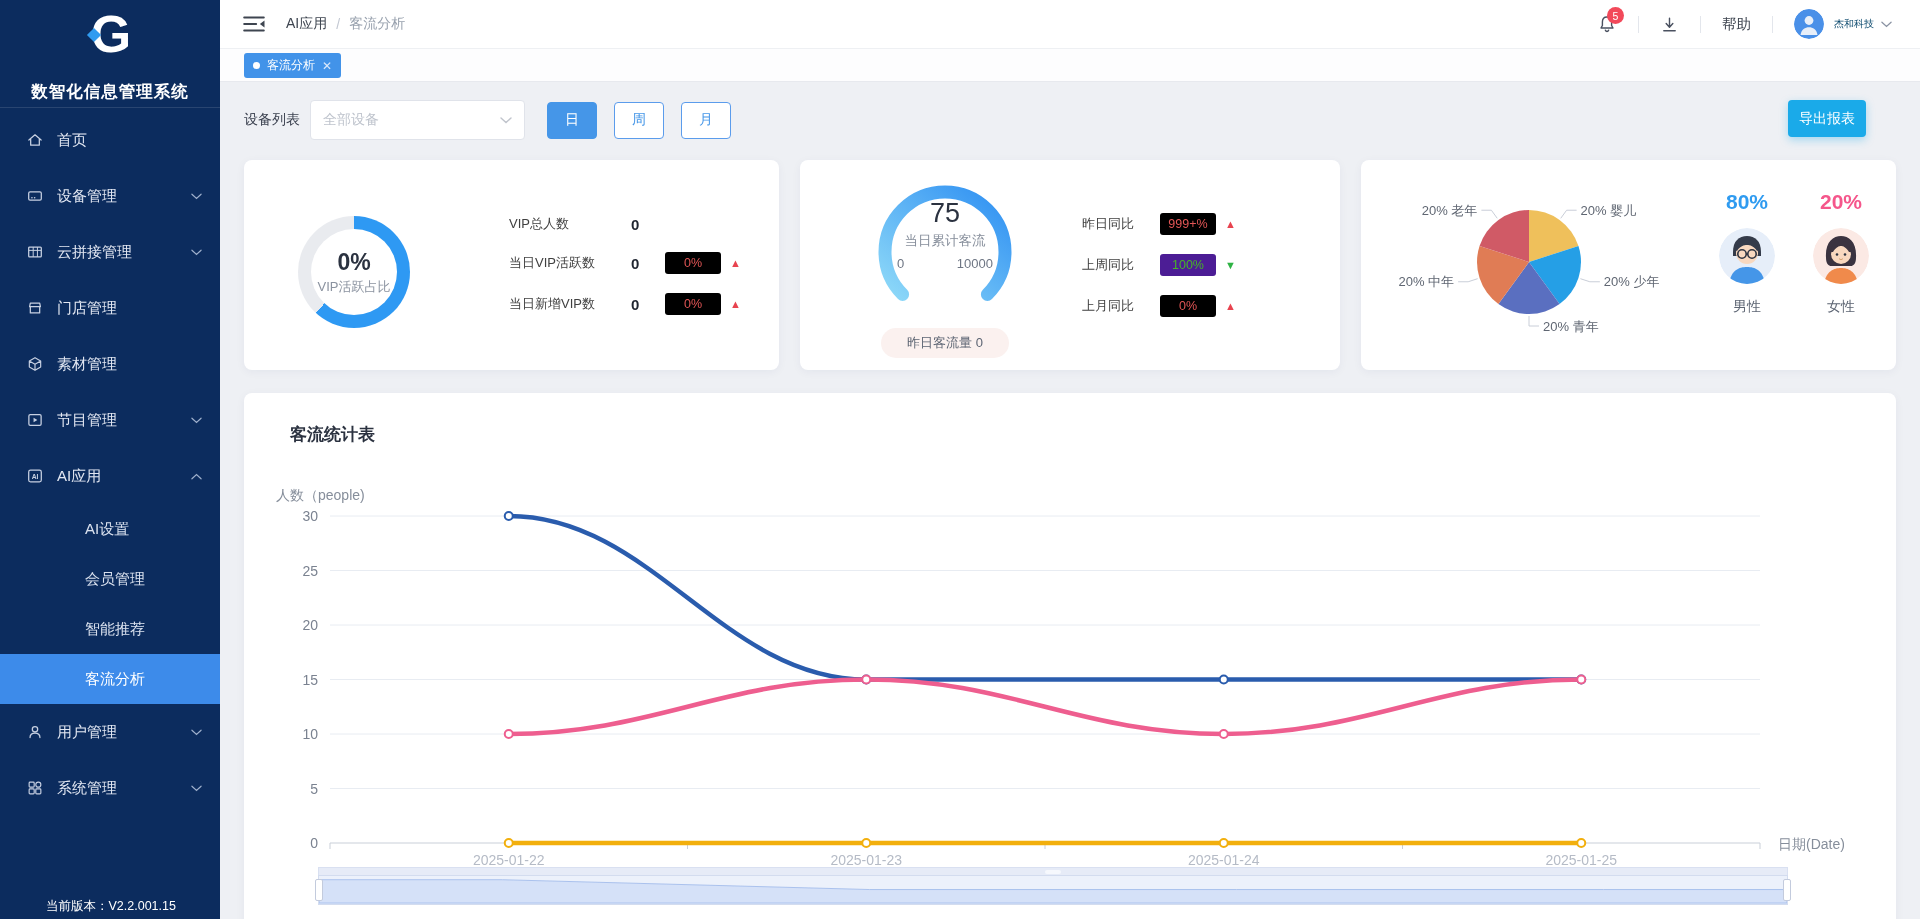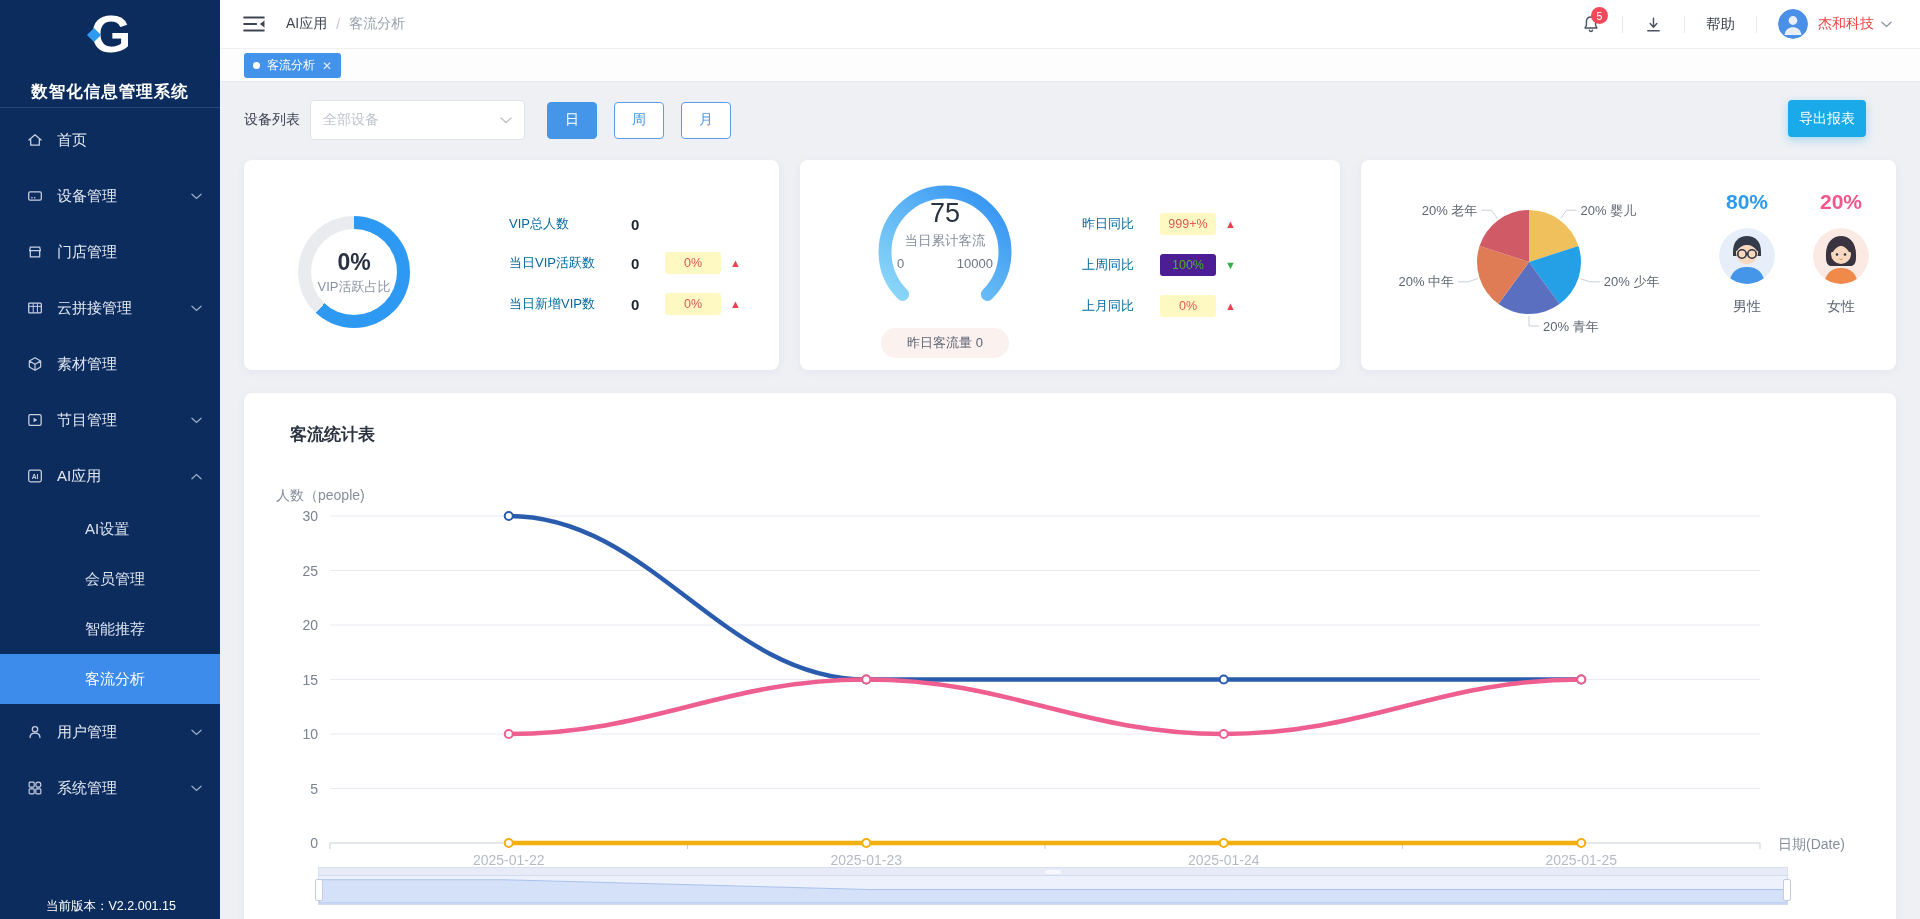--- a/index.html
+++ b/index.html
@@ -38,21 +38,21 @@
   .hdr-right { margin-left:auto; display:flex; align-items:center; padding-right:28px; }
   .bell-wrap { position:relative; width:20px; height:20px; cursor:pointer; }
   .bell-wrap svg { width:100%; height:100%; }
   .notif-badge { position:absolute; top:-7px; left:10px; min-width:17px; height:17px; background:#f2495a; border-radius:9px; color:#fff; font-size:10.5px; display:flex; align-items:center; justify-content:center; padding:0 4px; }
   .hdr-sep { width:1px; height:17px; background:#e3e6ec; margin:0 21px; }
   .dl-icon { width:19px; height:19px; cursor:pointer; }
   .dl-icon svg { width:100%; height:100%; }
   .help-link { font-size:14.5px; color:#3e4550; cursor:pointer; }
   .hdr-avatar { width:30px; height:30px; border-radius:50%; overflow:hidden; margin-right:10px; cursor:pointer; }
   .hdr-avatar svg { width:100%; height:100%; display:block; }
-  .company { font-size:14px; color:#ef4444; cursor:pointer; }
+  .company { font-size:10px; color:#0c4a6e; cursor:pointer; }
   .co-chev { width:11px; height:7px; margin-left:7px; color:#8a93a3; cursor:pointer; }
   .co-chev svg { width:100%; height:100%; display:block; }
 
   
   #tabbar { position:absolute; left:220px; top:49px; width:1700px; height:33px; background:#fdfdfe; border-bottom:1px solid #e7e9ee; }
   .tab-chip { position:absolute; left:24px; top:4px; height:25px; background:#4293e9; border-radius:3px; color:#fff; font-size:12px; display:flex; align-items:center; padding:0 9px; gap:7px; cursor:pointer; }
   .tab-dot { width:7px; height:7px; border-radius:50%; background:#fff; }
   .tab-close { font-size:12px; color:#dce9fb; cursor:pointer; line-height:1; }
 
   
@@ -77,26 +77,26 @@
   .donut { position:absolute; left:54px; top:56px; width:112px; height:112px; border-radius:50%; background:conic-gradient(#2e99f3 0 62%, #e9ebef 62% 100%); }
   .donut::after { content:""; position:absolute; inset:13px; background:#fff; border-radius:50%; }
   .donut-center { position:absolute; inset:0; display:flex; flex-direction:column; align-items:center; justify-content:center; z-index:1; }
   .donut-val { font-size:23px; font-weight:bold; color:#2b3240; }
   .donut-lab { font-size:13px; color:#8b93a0; margin-top:2px; }
 
   .stat-rows { position:absolute; display:flex; flex-direction:column; justify-content:center; gap:19px; }
   #vip-rows { left:265px; top:0; height:210px; width:255px; }
   #flow-rows { left:282px; top:0; height:210px; width:240px; }
   .stat-row { display:flex; align-items:center; }
-  .sr-label { font-size:13px; color:#0369a1; }
+  .sr-label { font-size:13px; color:#404040; }
   #vip-rows .sr-label { width:122px; }
   #flow-rows .sr-label { width:78px; }
   .sr-value { font-size:15px; font-weight:bold; color:#1f2530; width:34px; }
   .sr-badge { min-width:56px; height:22px; border-radius:3px; font-size:12.5px; display:flex; align-items:center; justify-content:center; padding:0 7px; }
-  .sr-badge.red { background:#fef9c3; color:#e25656; }
+  .sr-badge.red { background:#000000; color:#e25656; }
   .sr-badge.green { background:#4c1d95; color:#47b526; }
   .sr-tri { font-size:11px; margin-left:9px; }
   .sr-tri.up { color:#e8434f; }
   .sr-tri.down { color:#2fb344; }
 
   
   .gauge-wrap { position:absolute; left:70px; top:14px; width:150px; height:150px; }
   .gauge-wrap svg { width:100%; height:100%; display:block; }
   .gauge-center { position:absolute; left:70px; top:38px; width:150px; text-align:center; }
   .gauge-val { font-size:27px; color:#2b3240; }
@@ -164,39 +164,39 @@
         <span class="mi-label">设备管理</span>
         <span class="mi-chev">
           <svg viewBox="0 0 12 7">
             <path d="M1 1 L6 5.6 L11 1" fill="none" stroke="currentColor" stroke-width="1.3" stroke-linecap="round"></path>
           </svg>
         </span>
       </div>
       <div class="menu-item">
         <span class="mi-icon">
           <svg viewBox="0 0 20 20">
-            <path d="M4 8.5 L4.8 4.5 H15.2 L16 8.5 Z" fill="none" stroke="currentColor" stroke-width="1.4" stroke-linejoin="round"></path>
-            <path d="M4.8 8.5 V15.5 H15.2 V8.5" fill="none" stroke="currentColor" stroke-width="1.4" stroke-linejoin="round"></path>
-          </svg>
-        </span>
-        <span class="mi-label">门店管理</span>
-      </div>
-      <div class="menu-item">
-        <span class="mi-icon">
-          <svg viewBox="0 0 20 20">
             <rect x="3" y="4.5" width="14" height="11" rx="1" fill="none" stroke="currentColor" stroke-width="1.4"></rect>
             <path d="M3 8.2 H17 M8 4.5 V15.5 M12.7 4.5 V15.5" stroke="currentColor" stroke-width="1.1" fill="none"></path>
           </svg>
         </span>
         <span class="mi-label">云拼接管理</span>
         <span class="mi-chev">
           <svg viewBox="0 0 12 7">
             <path d="M1 1 L6 5.6 L11 1" fill="none" stroke="currentColor" stroke-width="1.3" stroke-linecap="round"></path>
           </svg>
         </span>
+      </div>
+      <div class="menu-item">
+        <span class="mi-icon">
+          <svg viewBox="0 0 20 20">
+            <path d="M4 8.5 L4.8 4.5 H15.2 L16 8.5 Z" fill="none" stroke="currentColor" stroke-width="1.4" stroke-linejoin="round"></path>
+            <path d="M4.8 8.5 V15.5 H15.2 V8.5" fill="none" stroke="currentColor" stroke-width="1.4" stroke-linejoin="round"></path>
+          </svg>
+        </span>
+        <span class="mi-label">门店管理</span>
       </div>
       <div class="menu-item">
         <span class="mi-icon">
           <svg viewBox="0 0 20 20">
             <path d="M10 3 L16.3 6.6 V13.4 L10 17 L3.7 13.4 V6.6 Z M3.7 6.6 L10 10.2 L16.3 6.6 M10 10.2 V17" fill="none" stroke="currentColor" stroke-width="1.3" stroke-linejoin="round"></path>
           </svg>
         </span>
         <span class="mi-label">素材管理</span>
       </div>
       <div class="menu-item">

